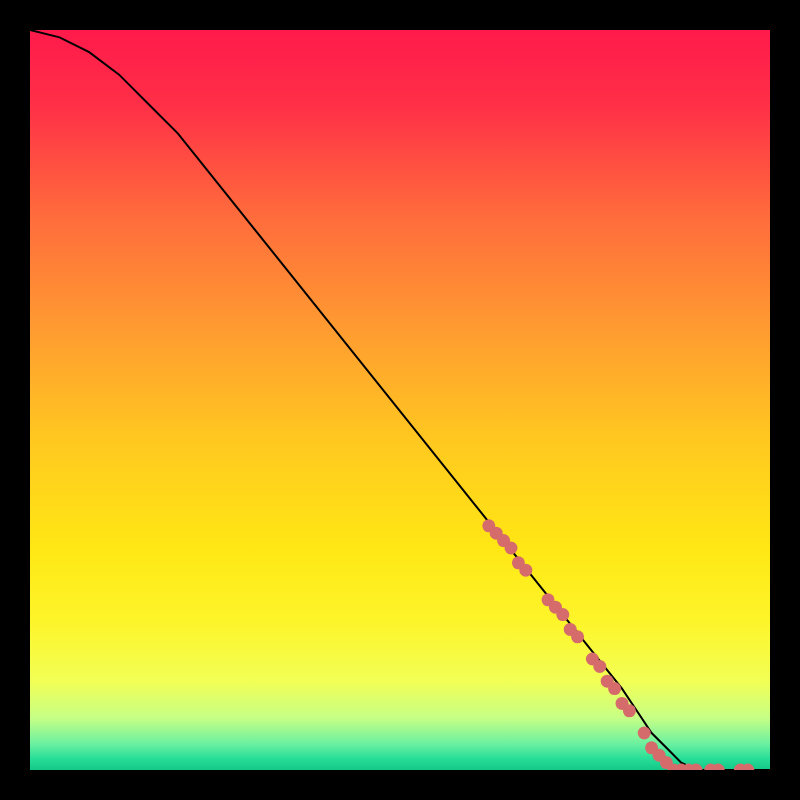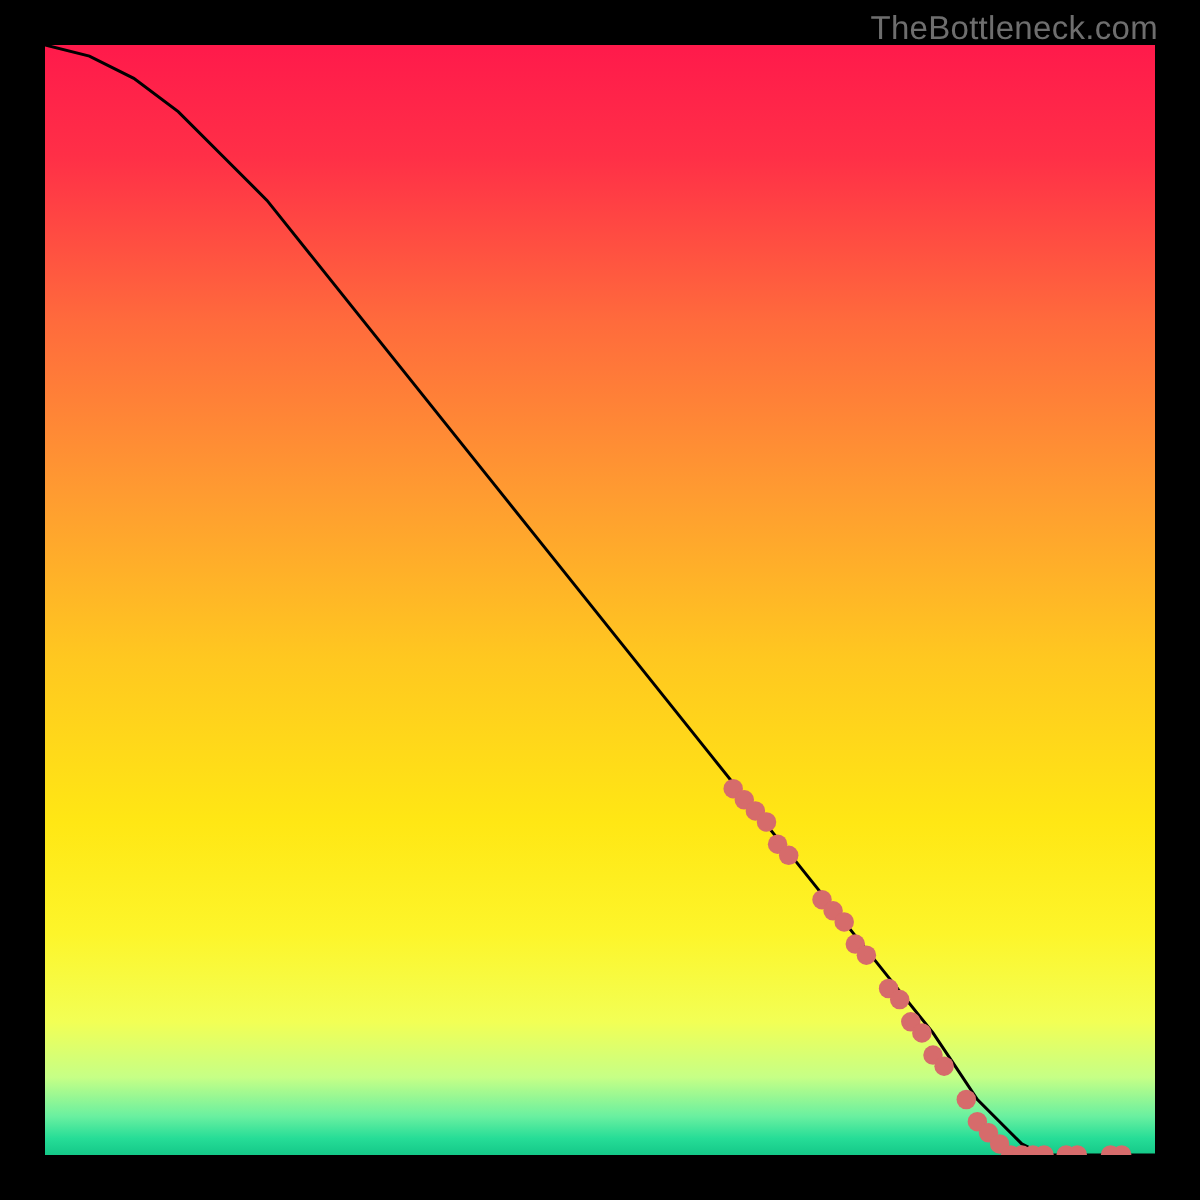--- a/index.html
+++ b/index.html
@@ -41,21 +41,20 @@
     font-size: 22px;
     letter-spacing: 0.2px;
     font-weight: 500;
   }
 </style>
 </head>
 <body>
 
 <div class="stage">
 
-  <div class="watermark">TheBottleneck.com</div>
 
   <div class="plot">
     <svg class="gradient" viewBox="0 0 740 740" preserveAspectRatio="none">
       <defs>
         <linearGradient id="bg" x1="0" y1="0" x2="0" y2="1">
             <stop offset="0%" stop-color="#ff1a4b"></stop>
             <stop offset="10%" stop-color="#ff2f47"></stop>
             <stop offset="25%" stop-color="#ff6b3c"></stop>
             <stop offset="40%" stop-color="#ff9a31"></stop>
             <stop offset="55.00000000000001%" stop-color="#ffc720"></stop>

